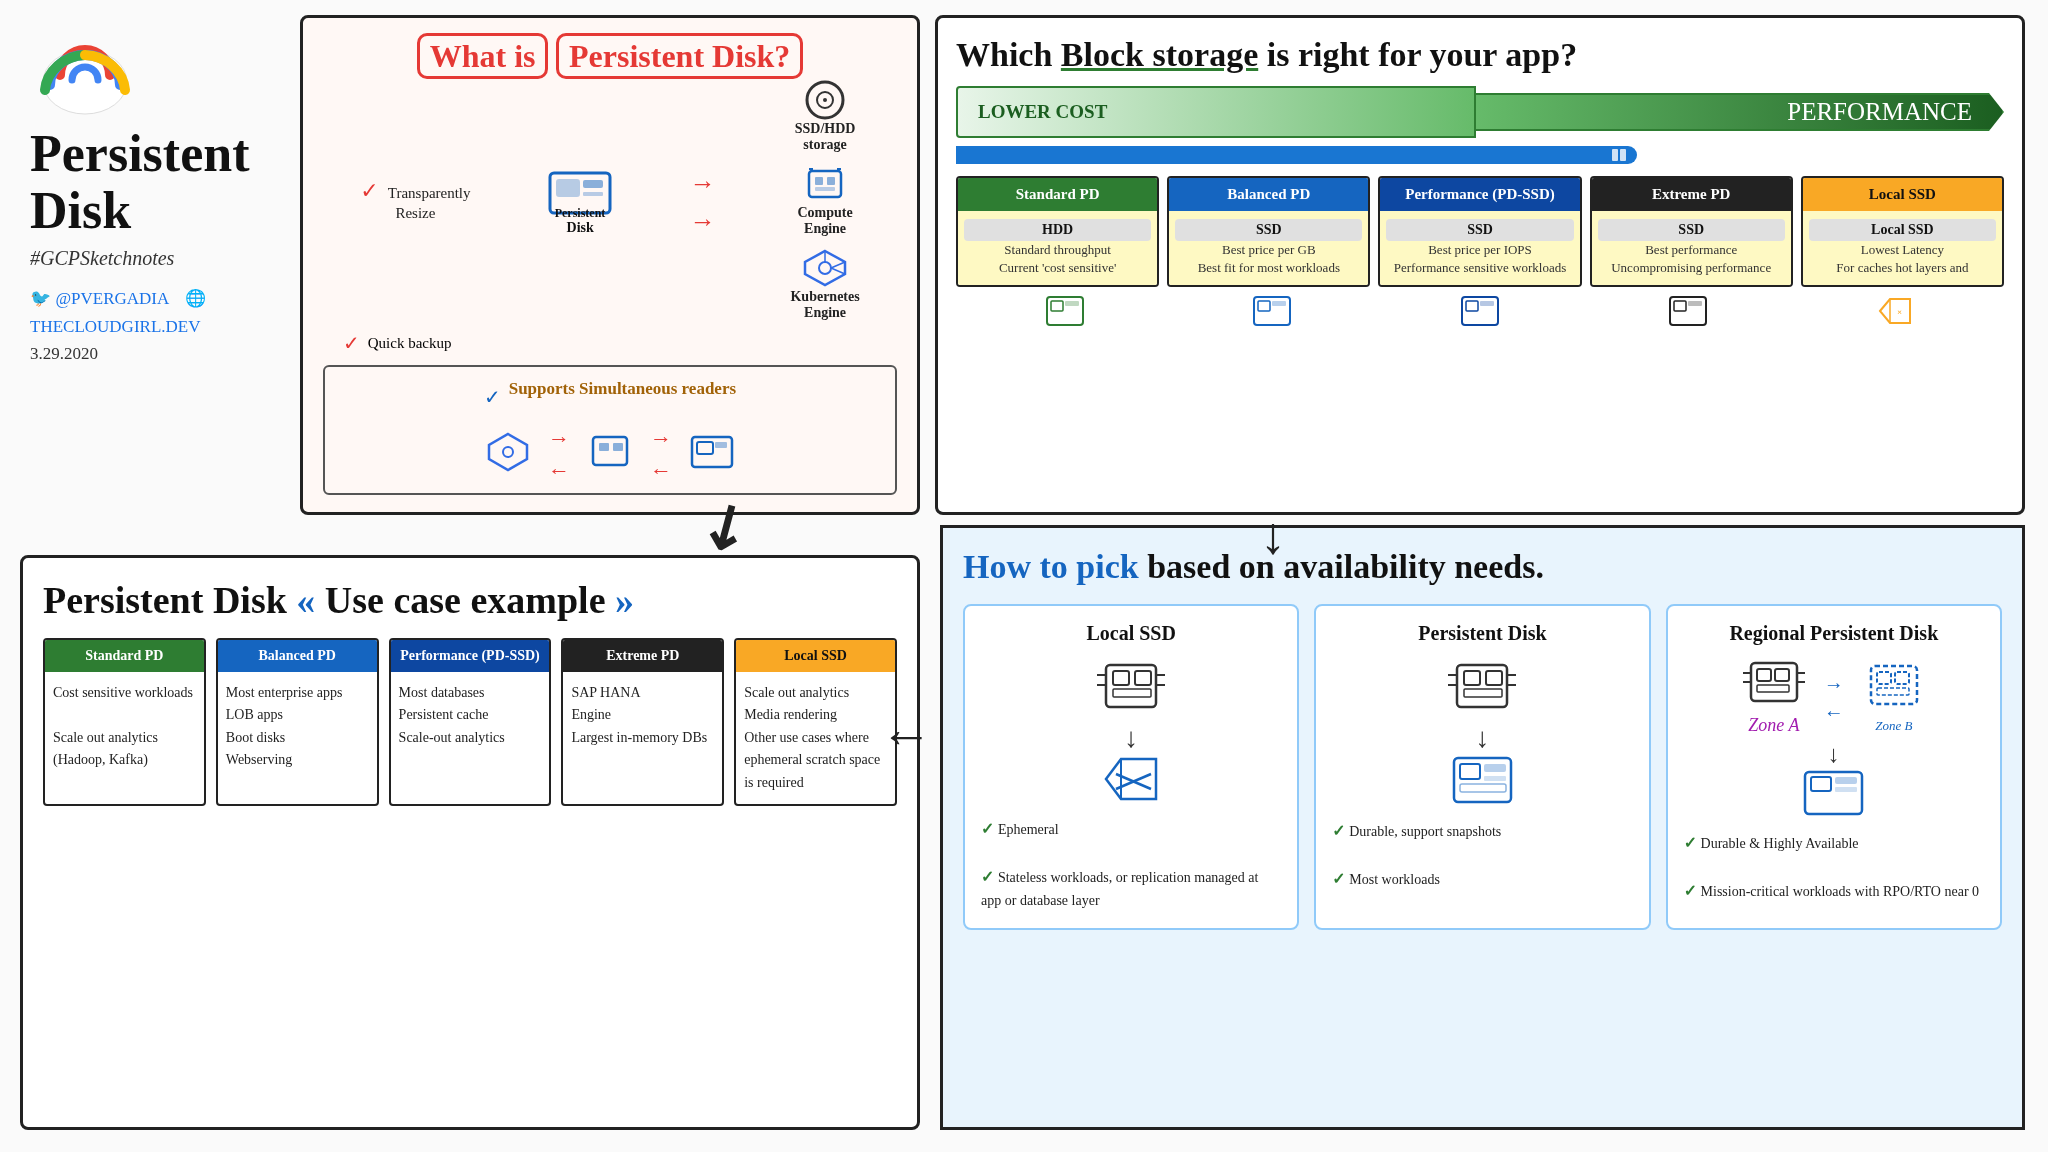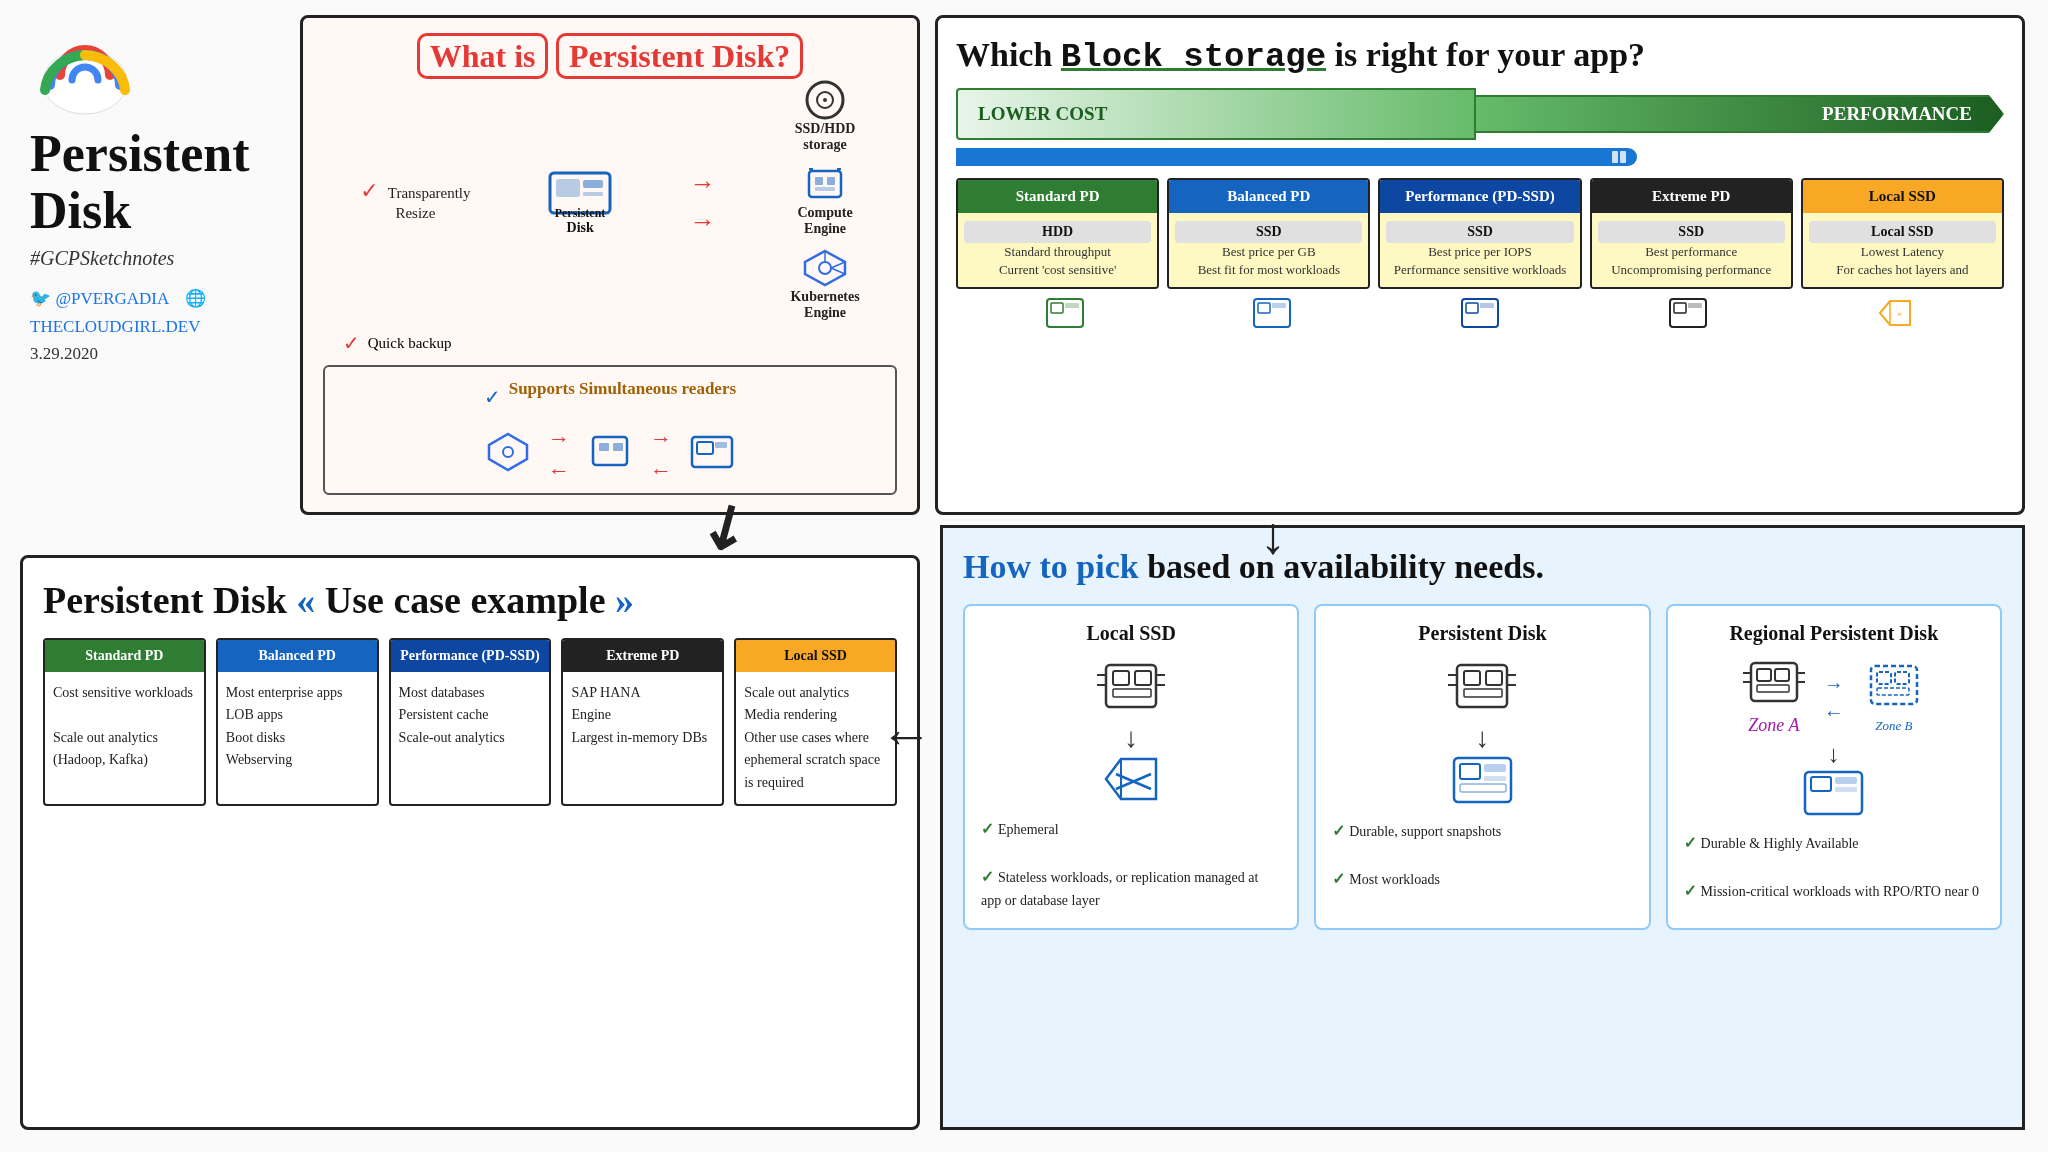--- a/index.html
+++ b/index.html
@@ -166,21 +166,20 @@
       font-weight: bold;
       color: #111;
       margin-bottom: 12px;
       font-family: 'Comic Sans MS', cursive;
     }
 
     .block-storage-title .underline-green {
       text-decoration: underline;
       text-decoration-color: #2e7d32;
       color: #111;
-      font-family: Liberation Mono, monospace;
     }
 
     
     .storage-table {
       display: flex;
       gap: 8px;
       margin-top: 12px;
     }
 
     .storage-col {
@@ -498,21 +497,21 @@
   <div class="top-right-panel">
     <div class="block-storage-title">
       <span>Which</span> <span class="underline-green">Block storage</span> <span>is right for your app?</span>
     </div>
 
     <div style="display:flex; align-items:center; margin-bottom:8px; gap:0;">
       <div style="flex:1; background: linear-gradient(to right, #e8f5e9, #66bb6a); height:52px; display:flex; align-items:center; padding-left:20px; border-radius:4px 0 0 4px; border:2px solid #2e7d32;">
         <span style="font-size:19px; font-weight:bold; color:#1b5e20;">LOWER COST</span>
       </div>
       <div style="flex:1; background: linear-gradient(to right, #66bb6a, #1b5e20); height:38px; display:flex; align-items:center; justify-content:flex-end; padding-right:30px; border-radius:0 4px 4px 0; border:2px solid #2e7d32; border-left:none; clip-path: polygon(0 0, calc(100% - 15px) 0, 100% 50%, calc(100% - 15px) 100%, 0 100%);">
-        <span style="font-size:19px; font-weight:bold; color:white;">PERFORMANCE</span>
+        <span style="font-size:25px; font-weight:normal; color:white;">PERFORMANCE</span>
       </div>
     </div>
 
     <div style="margin-bottom:8px; height:18px; display:flex;">
       <div style="width:65%; background:#1976d2; border-radius:0 9px 9px 0; display:flex; align-items:center; justify-content:flex-end; padding-right:8px;">
         <svg width="18" height="14" viewBox="0 0 18 14">
           <rect x="1" y="1" width="6" height="12" rx="1" fill="white" opacity="0.8"></rect>
           <rect x="9" y="1" width="6" height="12" rx="1" fill="white" opacity="0.8"></rect>
         </svg>
       </div>

